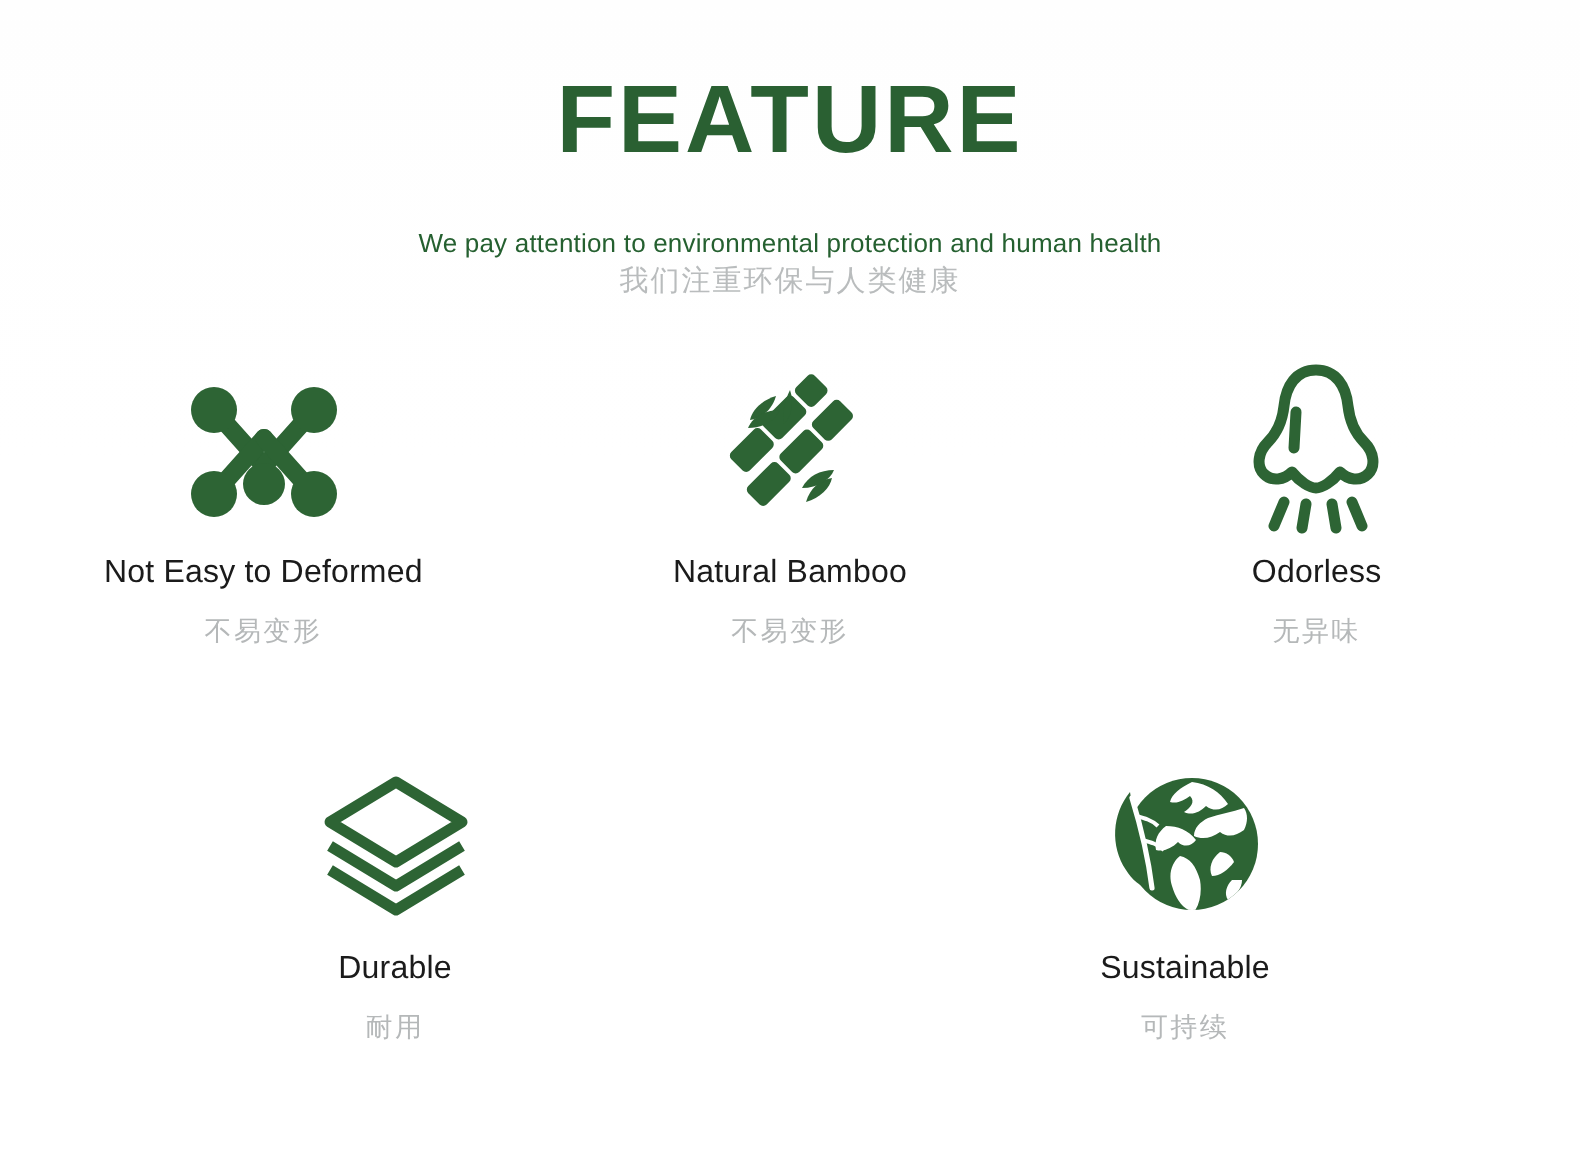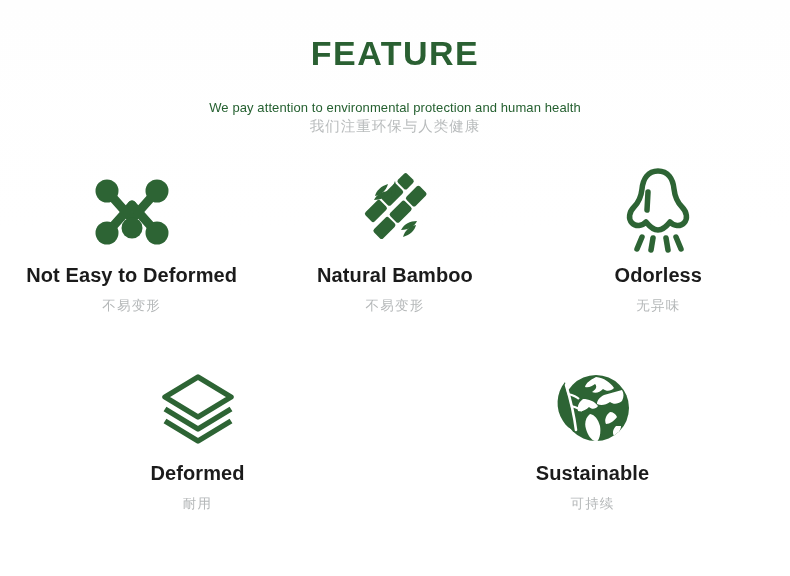--- a/index.html
+++ b/index.html
@@ -20,21 +20,21 @@
     position: relative;
     background: linear-gradient(180deg, #fefefe 0%, #ffffff 40%);
   }
 
   
   .header {
     text-align: center;
     padding-top: 36px;
   }
   .feature-title {
-    font-size: 34px;
+    font-size: 48px;
     font-weight: bold;
     color: #2a6032;
     letter-spacing: 1.5px;
     line-height: 1.05;
     margin: 0;
     font-family: "Liberation Sans", "DejaVu Sans", sans-serif;
   }
   .subtitle-en {
     font-size: 13px;
     color: #256030;
@@ -68,23 +68,23 @@
     align-items: center;
     justify-content: flex-start;
   }
   .icon-wrap {
     height: 106px;
     display: flex;
     align-items: center;
     justify-content: center;
   }
   .label-en {
-    font-size: 20px;
+    font-size: 16px;
     color: #1b1b1b;
-    font-weight: 700;
+    font-weight: 400;
     letter-spacing: 0.1px;
     line-height: 1.1;
     text-align: left;
   }
   .label-cn {
     font-size: 13.5px;
     color: #b5b8b9;
     margin-top: 11px;
     letter-spacing: 1.2px;
     text-align: right;
@@ -197,21 +197,21 @@
             <g stroke="#2d6434" fill="none" stroke-width="5.5" stroke-linejoin="round">
 
               <path d="M40 6 L73 26 L40 46 L7 26 Z"></path>
 
               <path d="M7 38 L40 58 L73 38"></path>
 
               <path d="M7 50 L40 70 L73 50"></path>
             </g>
           </svg>
         </div>
-        <div class="label-en">Deformed</div>
+        <div class="label-en">Durable</div>
         <div class="label-cn">耐用</div>
       </div>
 
       <div class="cell">
         <div class="icon-wrap">
           <svg width="82" height="84" viewBox="0 0 82 84" aria-hidden="true">
             <defs>
               <clipPath id="globeClip">
                 <circle cx="44" cy="42" r="33"></circle>
               </clipPath>

